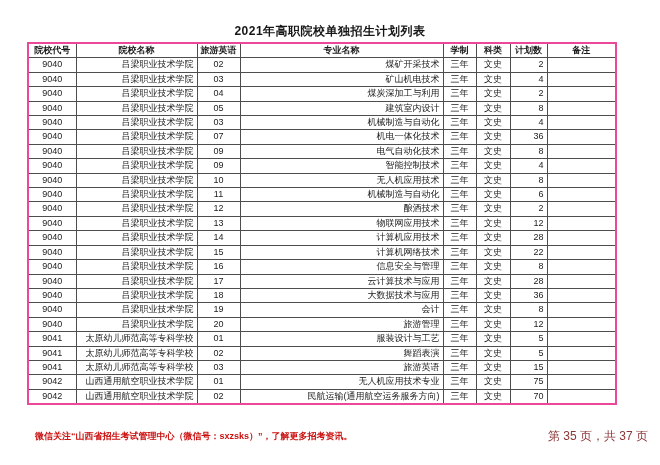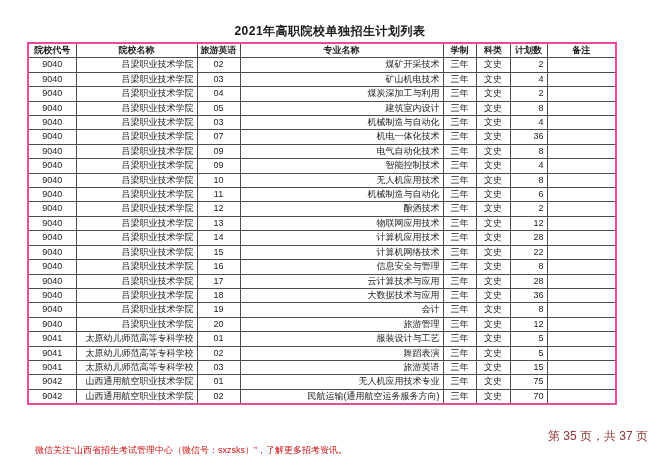--- a/index.html
+++ b/index.html
@@ -57,24 +57,24 @@
   .col-0 { width: 48px; }
   .col-1 { width: 121px; }
   .col-2 { width: 38px; }
   .col-3 { width: 203px; }
   .col-4 { width: 33px; }
   .col-5 { width: 34px; }
   .col-6 { width: 37px; }
   .col-7 { width: 69px; }
   .footer-left {
     position: absolute;
-    top: 444px;
+    top: 430px;
     left: 35px;
     font-size: 9px;
-    font-weight: normal;
+    font-weight: bold;
     color: #cc1111;
     white-space: nowrap;
   }
   .footer-right {
     position: absolute;
     top: 428px;
     right: 12px;
     font-size: 12px;
     color: #8b3535;
     white-space: nowrap;

